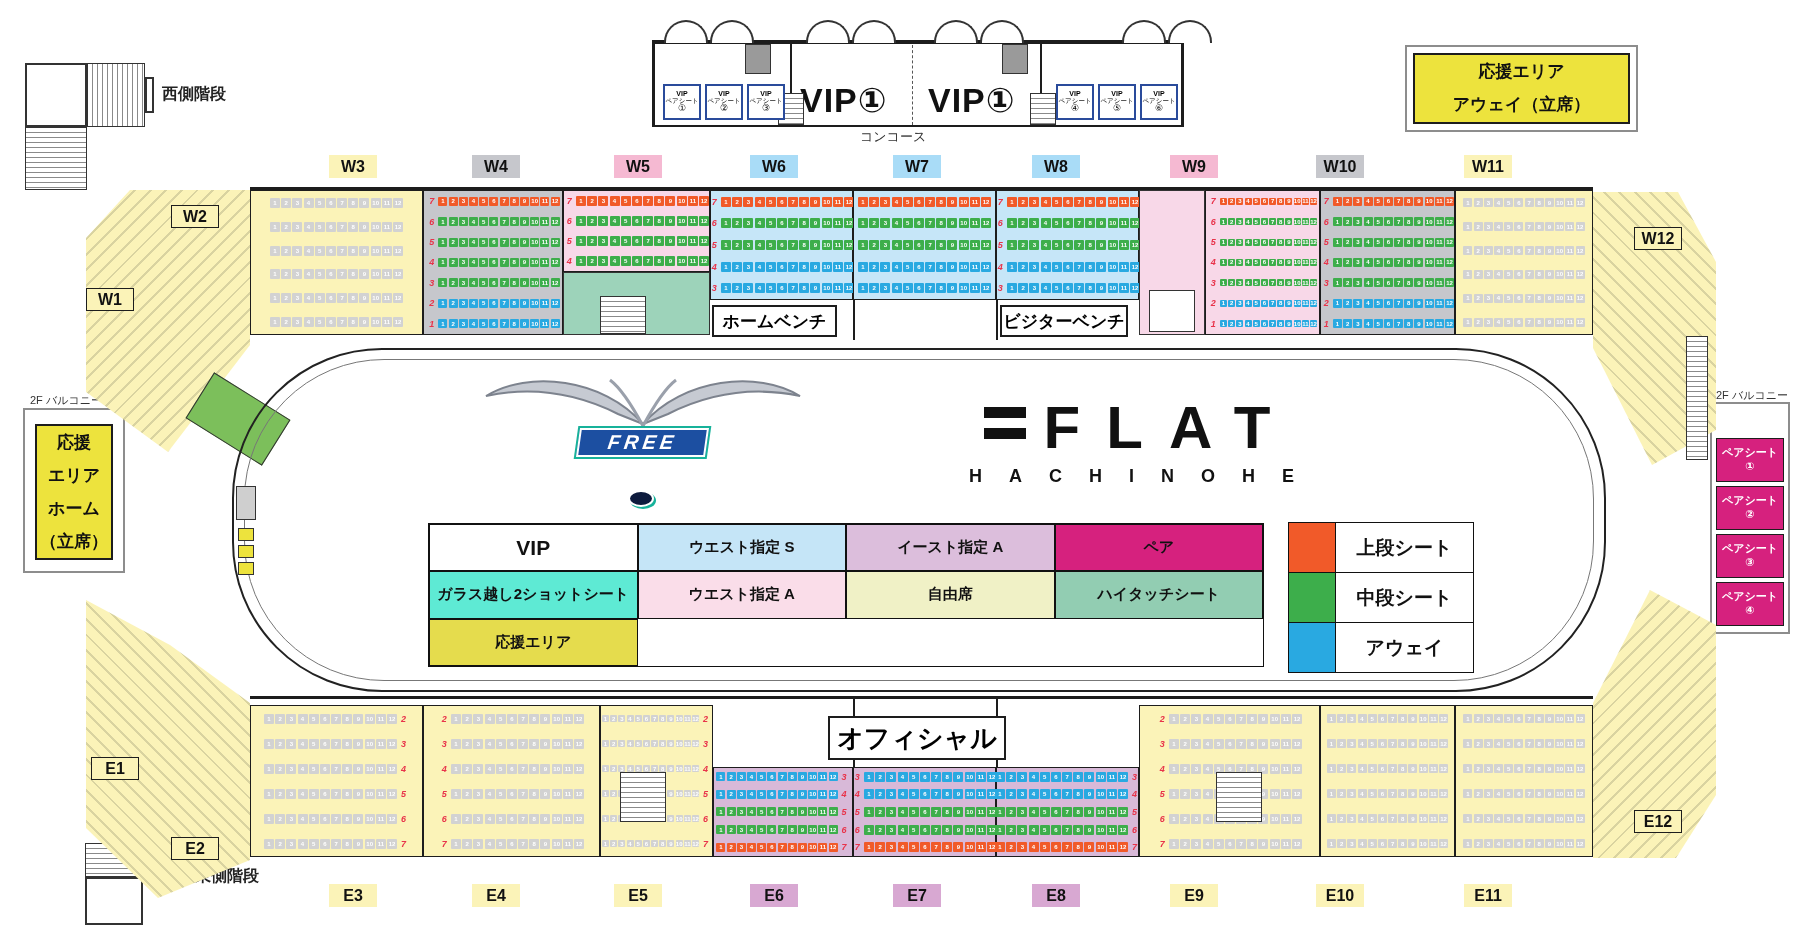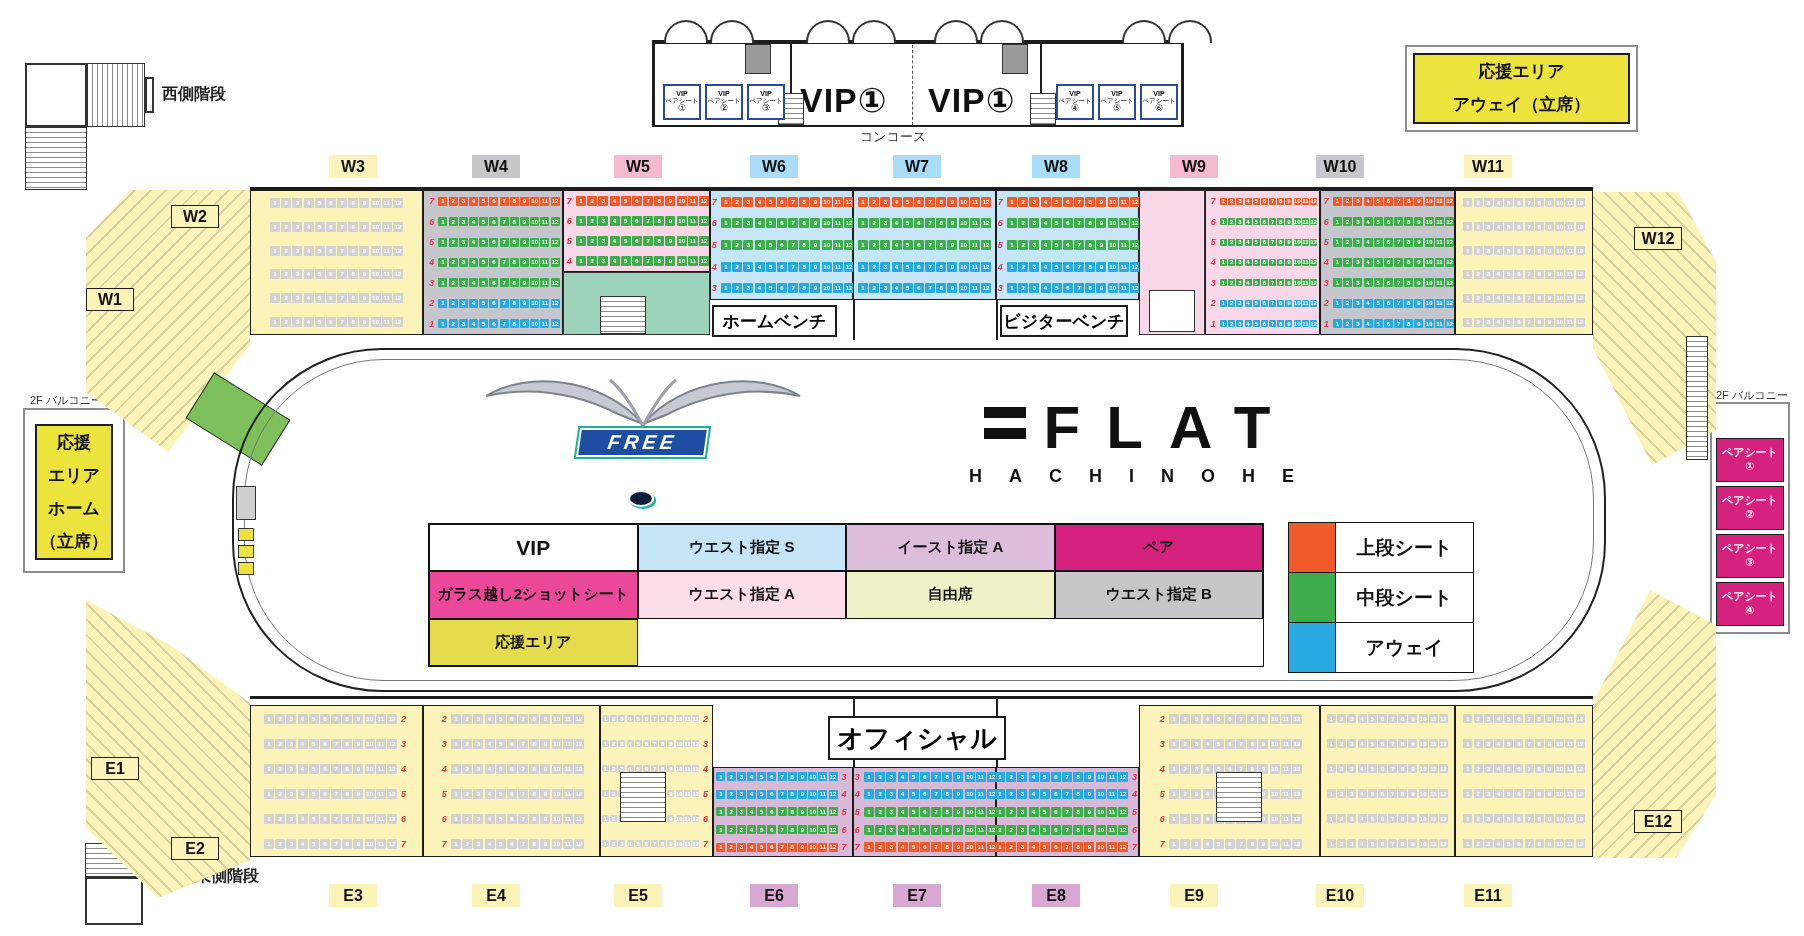--- a/index.html
+++ b/index.html
@@ -162,31 +162,31 @@
       </div>
       <div class="cell" style="background: rgb(197, 229, 247);">
         <span>ウエスト指定 S</span>
       </div>
       <div class="cell" style="background: rgb(220, 190, 220);">
         <span>イースト指定 A</span>
       </div>
       <div class="cell" style="background: rgb(214, 33, 126);">
         <span>ペア</span>
       </div>
-      <div class="cell" style="background: #ec4899;">
+      <div class="cell" style="background: #5eead4;">
         <span>ガラス越し2ショットシート</span>
       </div>
       <div class="cell" style="background: rgb(250, 221, 233);">
         <span>ウエスト指定 A</span>
       </div>
       <div class="cell" style="background: rgb(240, 241, 198);">
         <span>自由席</span>
       </div>
-      <div class="cell" style="background: rgb(197, 197, 202);">
-        <span>ウエスト指定 B</span>
+      <div class="cell" style="background: rgb(146, 205, 178);">
+        <span>ハイタッチシート</span>
       </div>
       <div class="cell" style="background: rgb(229, 220, 77);">
         <span>応援エリア</span>
       </div>
     </div>
   <div id="tier-legend">
       <div class="trow">
         <div class="swatch" style="background: rgb(241, 90, 41);"></div>
         <div class="tlabel">上段シート</div>
       </div>

